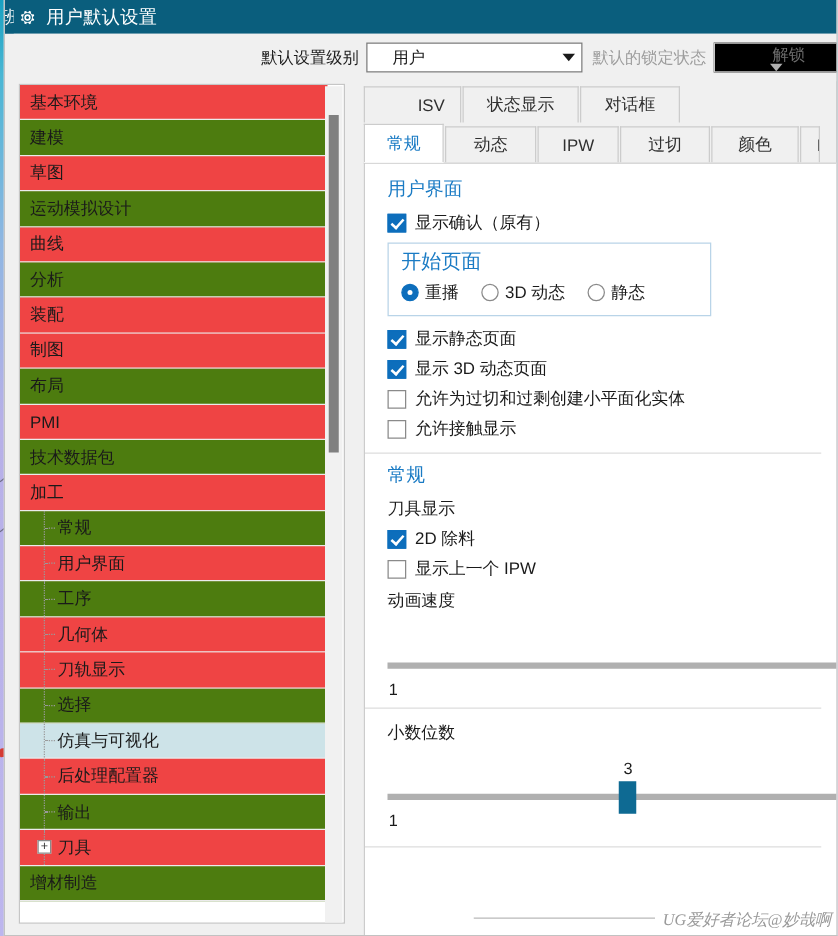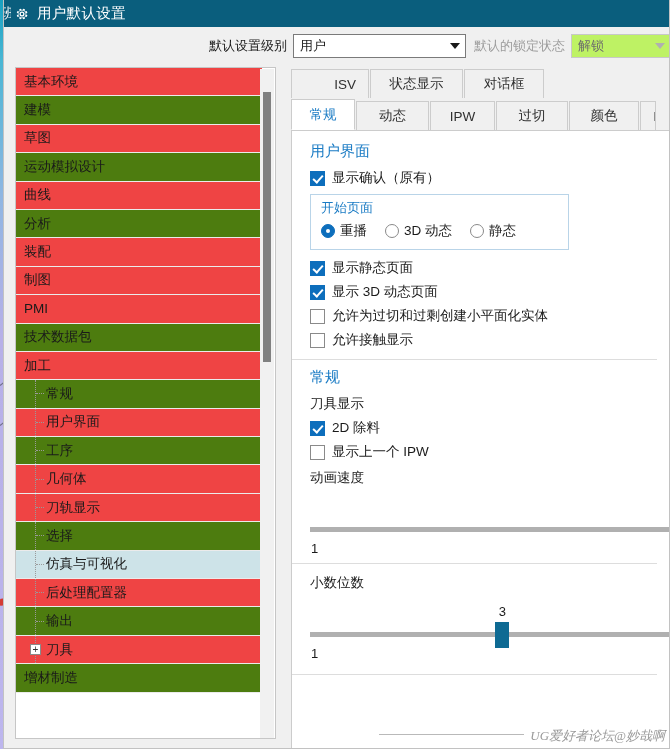--- a/index.html
+++ b/index.html
@@ -87,38 +87,39 @@
 
   .combo {
     height: 24px;
     background: #ffffff;
     border: 1px solid #7a7a7a;
     display: flex;
     align-items: center;
     position: relative;
   }
   .combo .val {
-    padding-left: 6px;
+    padding-left: 20px;
     font-size: 13px;
     flex: 1;
     white-space: nowrap;
     overflow: hidden;
   }
   .combo .arrow {
     width: 20px;
     display: flex;
     align-items: center;
     justify-content: center;
   }
   .combo.level { width: 173px; margin-right: 8px; }
   .combo.lock {
     width: 100px;
     border-color: #c8c8c8;
-    background: #bef264;
+    background: #000000;
     margin-right: 0;
+    flex-direction: column;
   }
   .combo.lock .val { color: #6c6c6c; }
   .tri-down {
     width: 0; height: 0;
     border-left: 5px solid transparent;
     border-right: 5px solid transparent;
     border-top: 6px solid #1a1a1a;
   }
   .tri-down.dis { border-top-color: #b0b0b0; }
 
@@ -278,21 +279,21 @@
   }
 
   .groupbox {
     border: 1px solid #b9d4e8;
     margin: 7px 0 9px 0;
     width: 259px;
     padding: 4px 10px 9px 10px;
   }
   .groupbox .gtitle {
     color: #1a7bc4;
-    font-size: 13px;
+    font-size: 16px;
     margin-bottom: 5px;
   }
   .radiorow { display: flex; align-items: center; }
   .radio-item {
     display: flex;
     align-items: center;
     font-size: 13.5px;
     margin-right: 18px;
     white-space: nowrap;
   }
@@ -430,20 +431,23 @@
         </div>
         <div class="tnode alt">
           <span>分析</span>
         </div>
         <div class="tnode">
           <span>装配</span>
         </div>
         <div class="tnode">
           <span>制图</span>
         </div>
+        <div class="tnode alt">
+          <span>布局</span>
+        </div>
         <div class="tnode">
           <span>PMI</span>
         </div>
         <div class="tnode alt">
           <span>技术数据包</span>
         </div>
         <div class="tnode">
           <span>加工</span>
         </div>
         <div class="tnode child alt">

